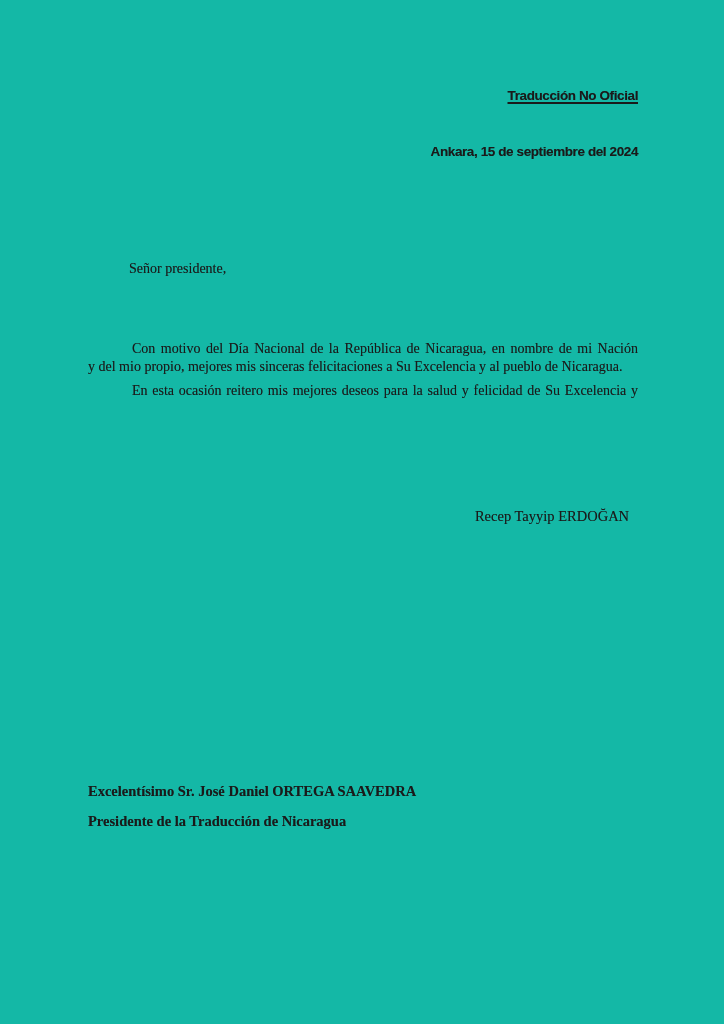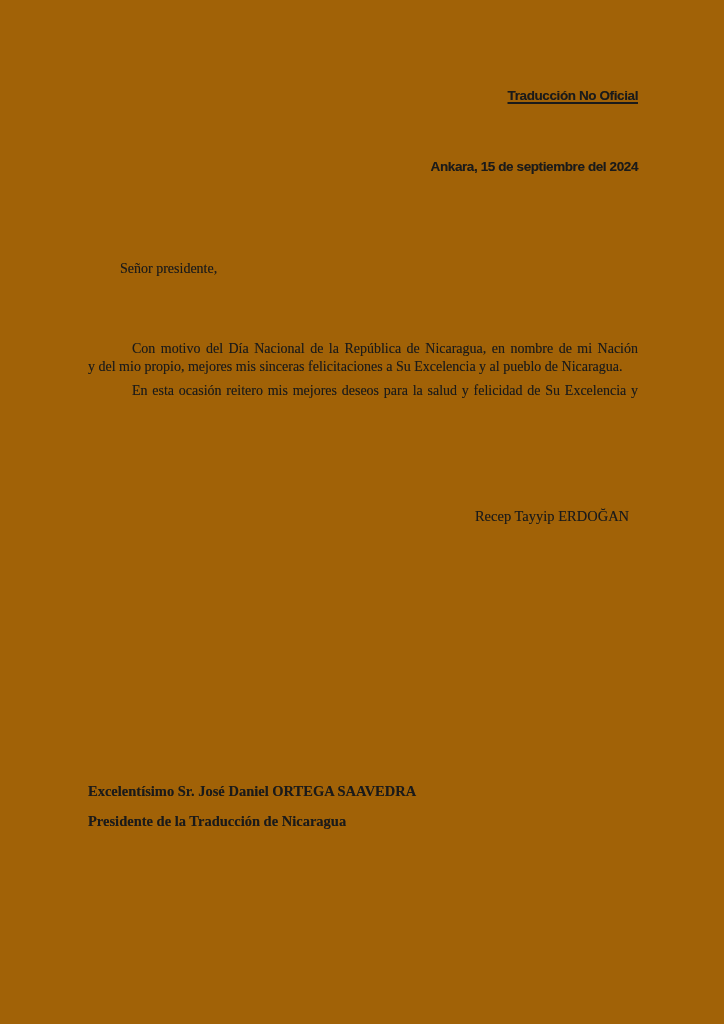--- a/index.html
+++ b/index.html
@@ -4,21 +4,21 @@
 <style>
   html, body {
     margin: 0;
     padding: 0;
     background: #ffffff;
   }
   .page {
     position: relative;
     width: 724px;
     height: 1024px;
-    background: #a16207;
+    background: #14b8a6;
     overflow: hidden;
     font-family: "Liberation Serif", serif;
     color: #1a1a1a;
     text-shadow: 0 0 0.6px rgba(30,30,30,0.45); 
   }
 
   
   .sans-bold {
     font-family: "Liberation Sans", sans-serif;
     font-weight: bold;
@@ -29,29 +29,29 @@
   .trans-note {
     position: absolute;
     top: 88px;
     right: 86px;
     text-decoration: underline;
     text-decoration-thickness: 1.5px;
     text-underline-offset: 2px;
   }
   .dateline {
     position: absolute;
-    top: 159px;
+    top: 144px;
     right: 86px;
   }
 
   
   .salutation {
     position: absolute;
     top: 260px;
-    left: 76px;
+    left: 85px;
     width: 550px;
     font-size: 14px;
     line-height: 18px;
     text-indent: 44px;
   }
   .para {
     position: absolute;
     left: 88px;
     width: 550px;
     font-size: 14px;

